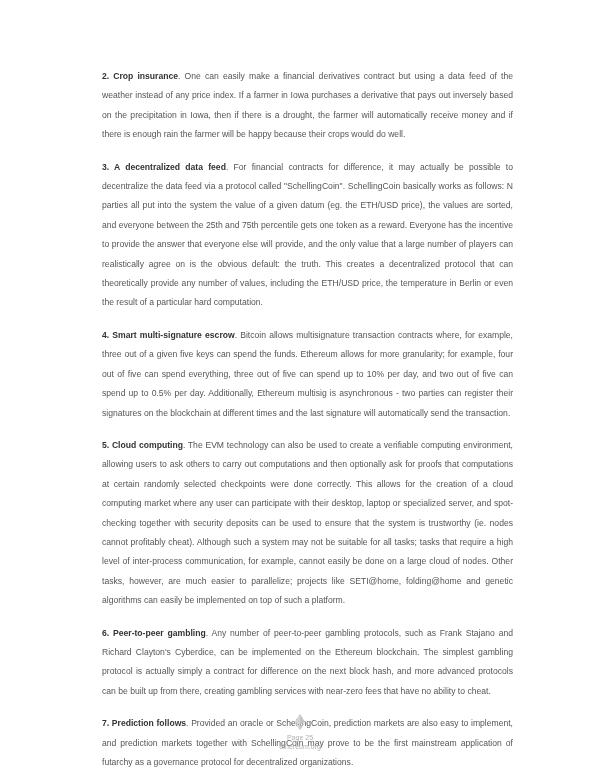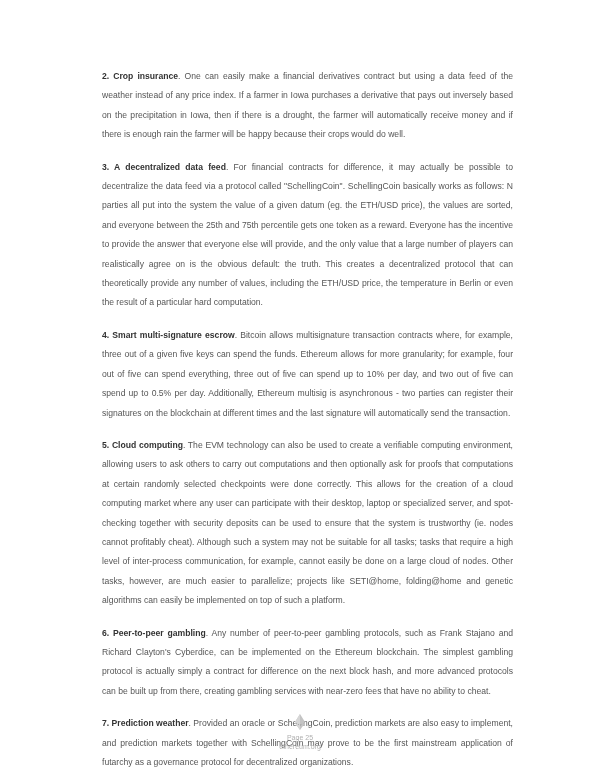--- a/index.html
+++ b/index.html
@@ -21,21 +21,21 @@
 </style>
 </head>
 <body>
 
 <div class="page">
   <p class="para"><b><span>2.</span> <span>Crop insurance</span></b><span>.</span><span> One can easily make a financial derivatives contract but using a data feed of the weather instead of any price index. If a farmer in Iowa purchases a derivative that pays out inversely based on the precipitation in Iowa, then if there is a drought, the farmer will automatically receive money and if there is enough rain the farmer will be happy because their crops would do well.</span></p>
   <p class="para"><b><span>3.</span> <span>A decentralized data feed</span></b><span>.</span><span> For financial contracts for difference, it may actually be possible to decentralize the data feed via a protocol called "SchellingCoin". SchellingCoin basically works as follows: N parties all put into the system the value of a given datum (eg. the ETH/USD price), the values are sorted, and everyone between the 25th and 75th percentile gets one token as a reward. Everyone has the incentive to provide the answer that everyone else will provide, and the only value that a large number of players can realistically agree on is the obvious default: the truth. This creates a decentralized protocol that can theoretically provide any number of values, including the ETH/USD price, the temperature in Berlin or even the result of a particular hard computation.</span></p>
   <p class="para"><b><span>4.</span> <span>Smart multi-signature escrow</span></b><span>.</span><span> Bitcoin allows multisignature transaction contracts where, for example, three out of a given five keys can spend the funds. Ethereum allows for more granularity; for example, four out of five can spend everything, three out of five can spend up to 10% per day, and two out of five can spend up to 0.5% per day. Additionally, Ethereum multisig is asynchronous - two parties can register their signatures on the blockchain at different times and the last signature will automatically send the transaction.</span></p>
   <p class="para"><b><span>5.</span> <span>Cloud computing</span></b><span>.</span><span> The EVM technology can also be used to create a verifiable computing environment, allowing users to ask others to carry out computations and then optionally ask for proofs that computations at certain randomly selected checkpoints were done correctly. This allows for the creation of a cloud computing market where any user can participate with their desktop, laptop or specialized server, and spot-checking together with security deposits can be used to ensure that the system is trustworthy (ie. nodes cannot profitably cheat). Although such a system may not be suitable for all tasks; tasks that require a high level of inter-process communication, for example, cannot easily be done on a large cloud of nodes. Other tasks, however, are much easier to parallelize; projects like SETI@home, folding@home and genetic algorithms can easily be implemented on top of such a platform.</span></p>
   <p class="para"><b><span>6.</span> <span>Peer-to-peer gambling</span></b><span>.</span><span> Any number of peer-to-peer gambling protocols, such as Frank Stajano and Richard Clayton's Cyberdice, can be implemented on the Ethereum blockchain. The simplest gambling protocol is actually simply a contract for difference on the next block hash, and more advanced protocols can be built up from there, creating gambling services with near-zero fees that have no ability to cheat.</span></p>
-  <p class="para"><b><span>7.</span> <span>Prediction weather</span></b><span>.</span><span> Provided an oracle or SchellingCoin, prediction markets are also easy to implement, and prediction markets together with SchellingCoin may prove to be the first mainstream application of futarchy as a governance protocol for decentralized organizations.</span></p>
+  <p class="para"><b><span>7.</span> <span>Prediction follows</span></b><span>.</span><span> Provided an oracle or SchellingCoin, prediction markets are also easy to implement, and prediction markets together with SchellingCoin may prove to be the first mainstream application of futarchy as a governance protocol for decentralized organizations.</span></p>
 
 </div>
 
 <div class="footer">
   <svg class="eth-logo" viewBox="0 0 10 16">
     <polygon points="5,0 10,8.1 5,10.8 0,8.1" fill="#c4c4c4"></polygon>
     <polygon points="5,0 5,10.8 0,8.1" fill="#d6d6d6"></polygon>
     <polygon points="5,11.8 10,9 5,16 0,9" fill="#c4c4c4"></polygon>
     <polygon points="5,11.8 5,16 0,9" fill="#d6d6d6"></polygon>
   </svg>

